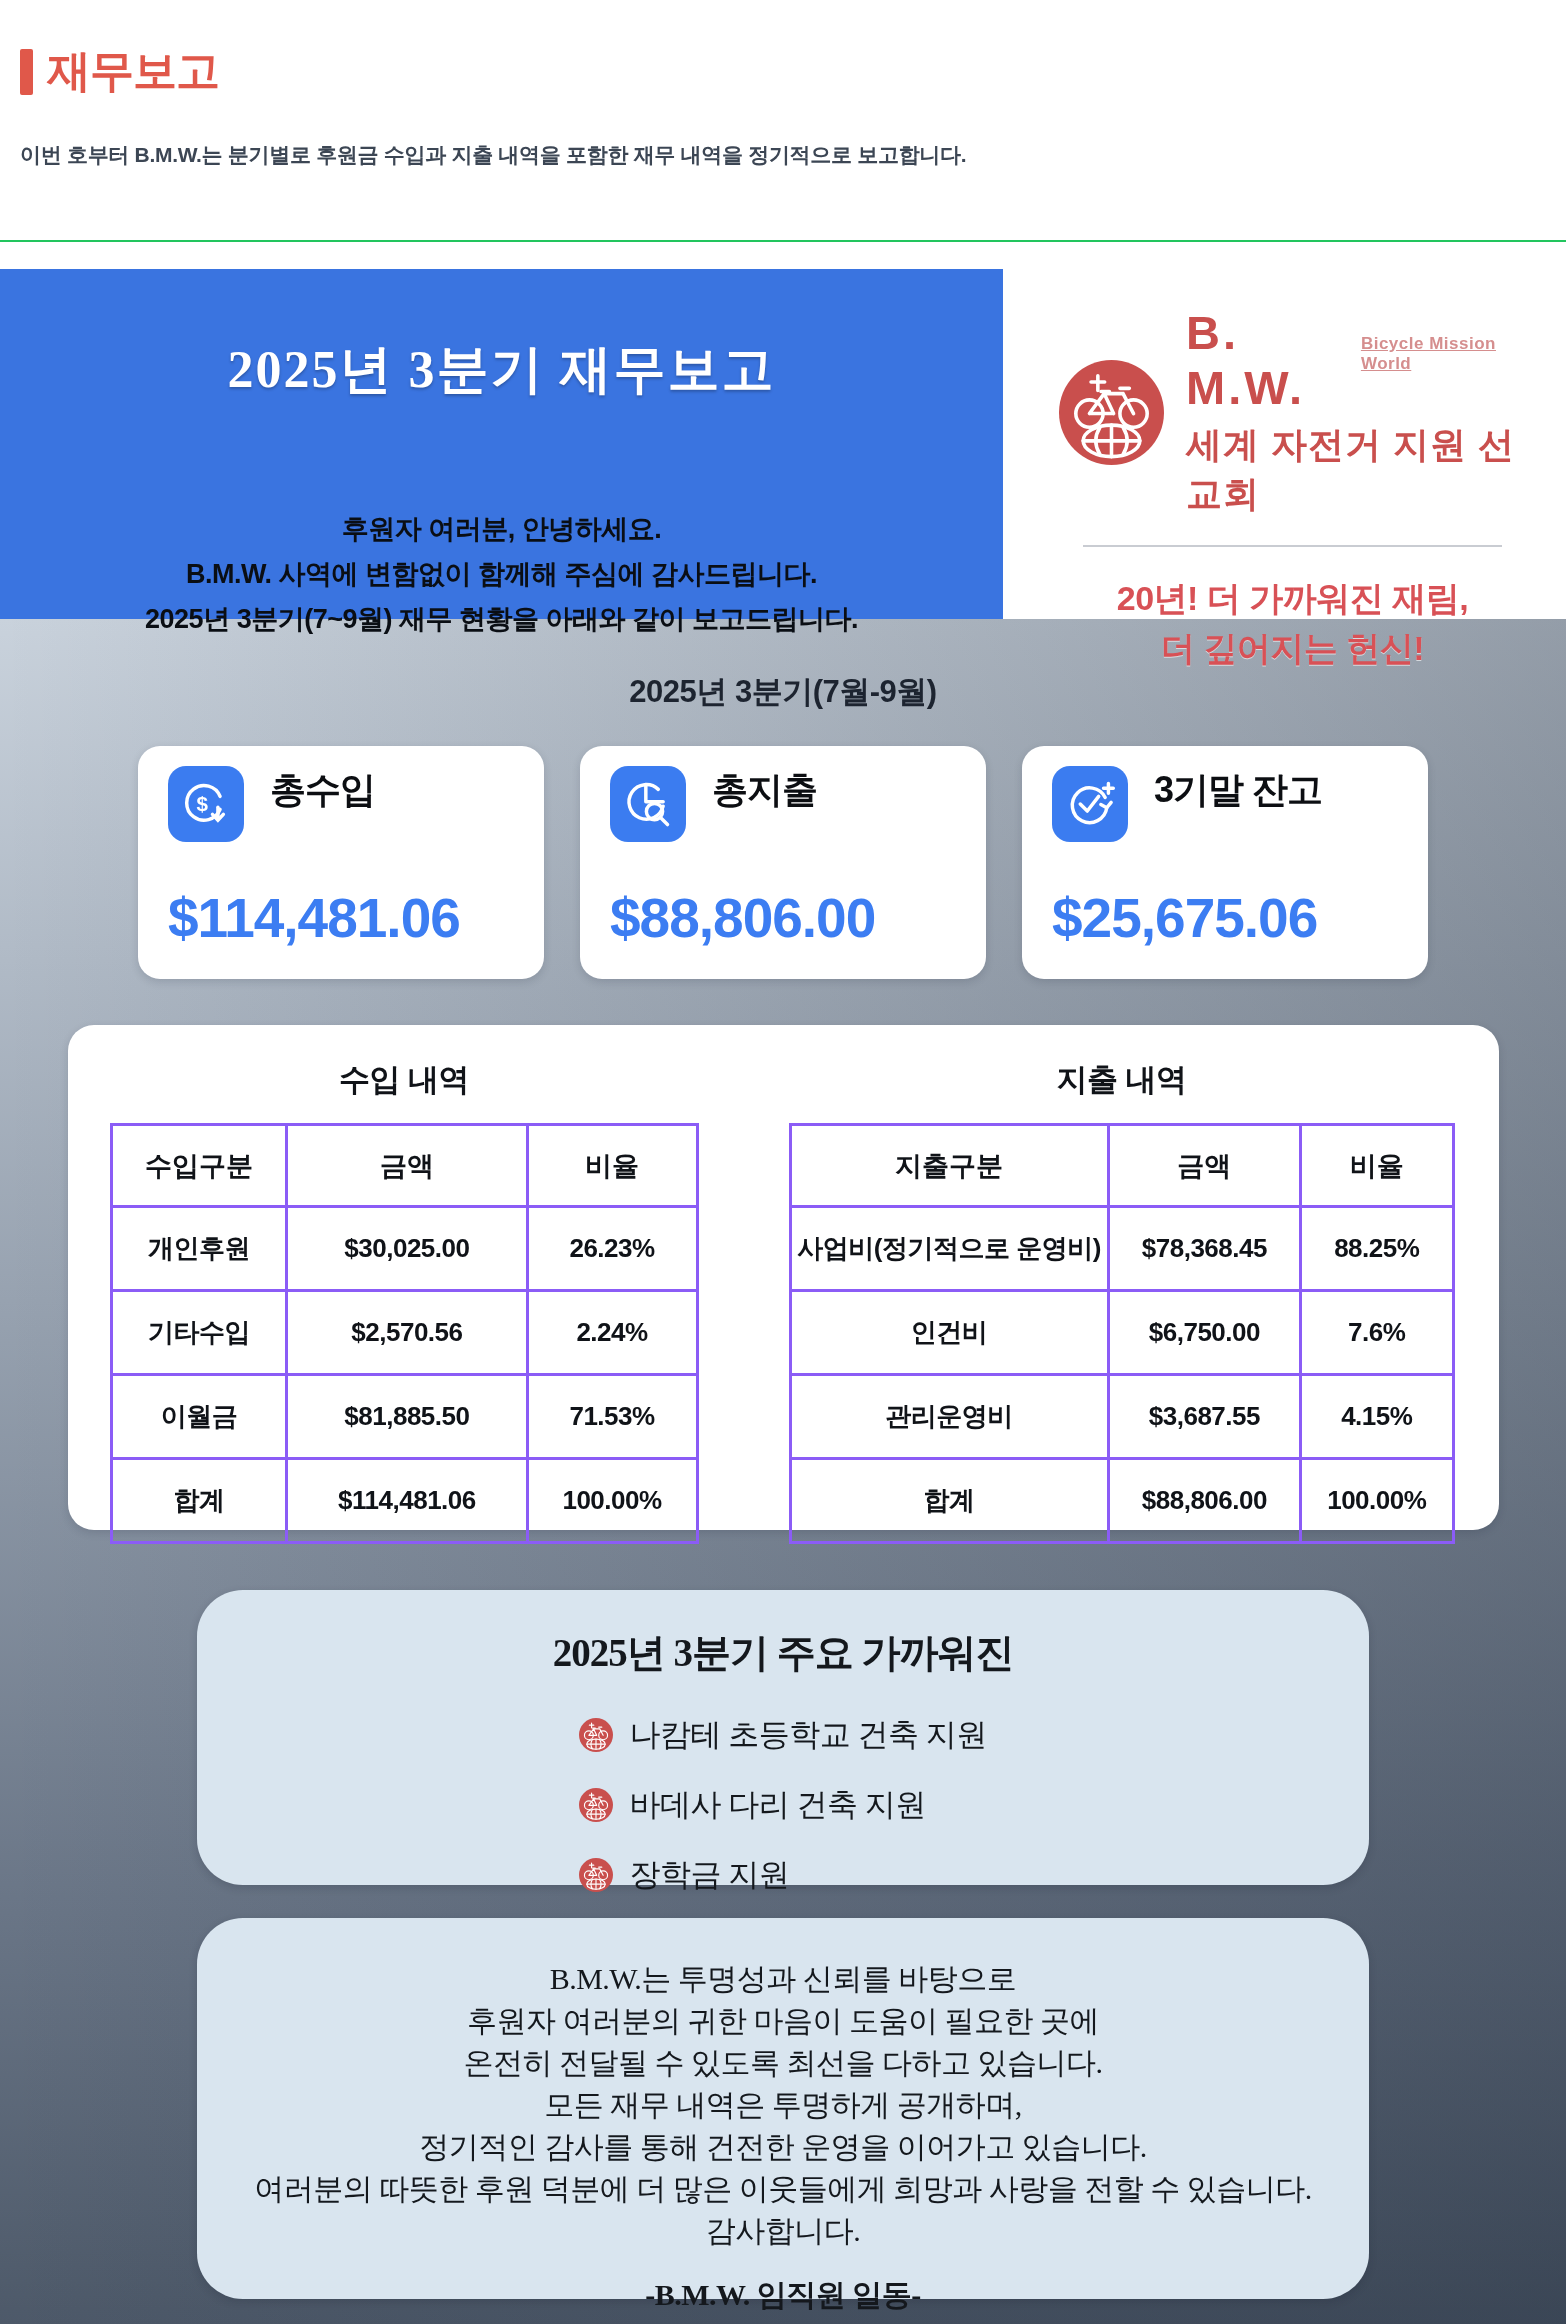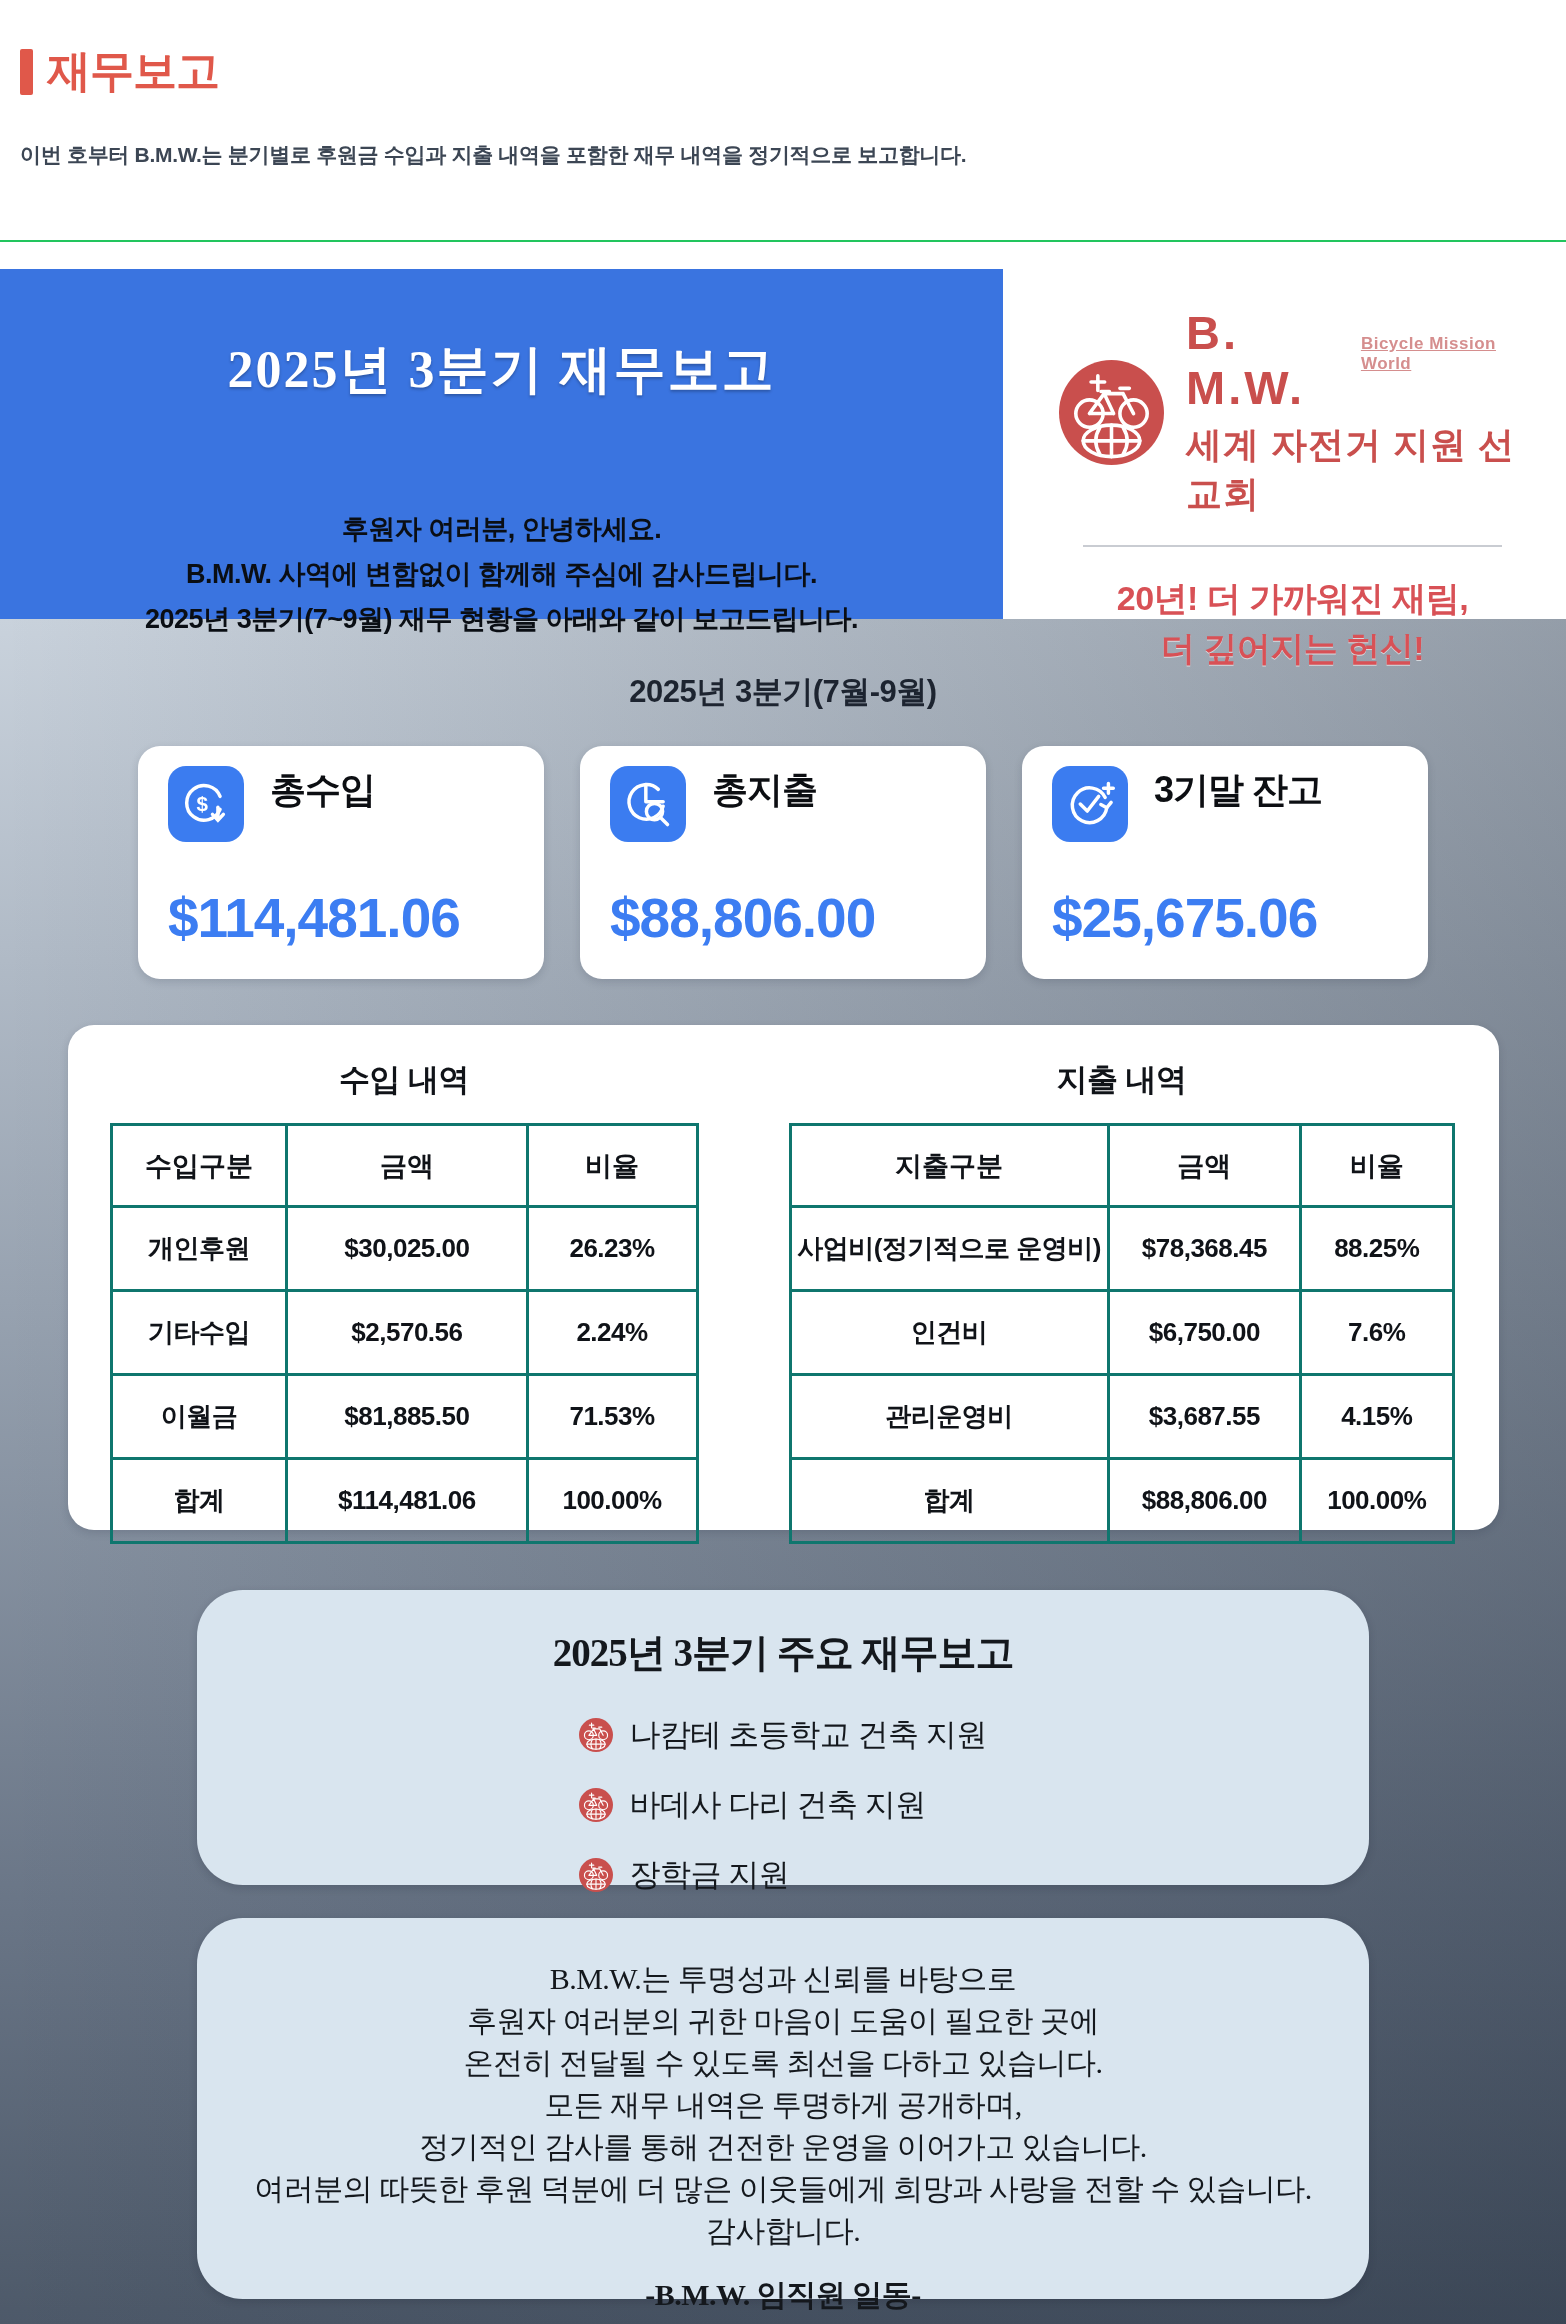--- a/index.html
+++ b/index.html
@@ -65,21 +65,21 @@
   
   .tables-card {
     width:1431px; height:505px; margin:46px auto 0; background:#ffffff; border-radius:26px;
     box-shadow:0 3px 8px rgba(20,30,45,0.15);
     padding:20px 44px 0 42px; display:flex; justify-content:space-between;
   }
   .tcol-income { width:589px; }
   .tcol-expense { width:666px; }
   .tbl-title { text-align:center; font-size:31px; font-weight:800; color:#101318; margin:14px 0 22px; letter-spacing:-0.5px; }
   table { border-collapse:collapse; width:100%; table-layout:fixed; }
-  th, td { border:3px solid #0f766e; text-align:center; font-weight:700; color:#101318; }
+  th, td { border:3px solid #8b5cf6; text-align:center; font-weight:700; color:#101318; }
   th { height:82px; font-size:27px; }
   td { height:84px; font-size:26px; letter-spacing:-0.5px; }
   .tcol-income col.c1{width:30%;} .tcol-income col.c2{width:41%;} .tcol-income col.c3{width:29%;}
   .tcol-expense col.c1{width:48%;} .tcol-expense col.c2{width:29%;} .tcol-expense col.c3{width:23%;}
 
   
   .support-box {
     width:1172px; margin:60px auto 0; height:295px; background:#d9e5ef; border-radius:46px;
     padding-top:36px; box-shadow:0 3px 8px rgba(20,30,45,0.18);
   }
@@ -308,21 +308,21 @@
             <td>합계</td>
             <td>$88,806.00</td>
             <td>100.00%</td>
           </tr>
         </tbody>
           </table>
       </div>
     </section>
 
     <section class="support-box">
-      <h4>2025년 3분기 주요 재무보고</h4>
+      <h4>2025년 3분기 주요 가까워진</h4>
       <ul class="support-list">
         <li>
           <svg class="mini-logo" viewBox="0 0 34 34" width="34" height="34">
               <use href="#bmw-logo-sym"></use>
             </svg>
           <span class="support-item-text">나캄테 초등학교 건축 지원</span>
         </li>
         <li>
           <svg class="mini-logo" viewBox="0 0 34 34" width="34" height="34">
               <use href="#bmw-logo-sym"></use>

